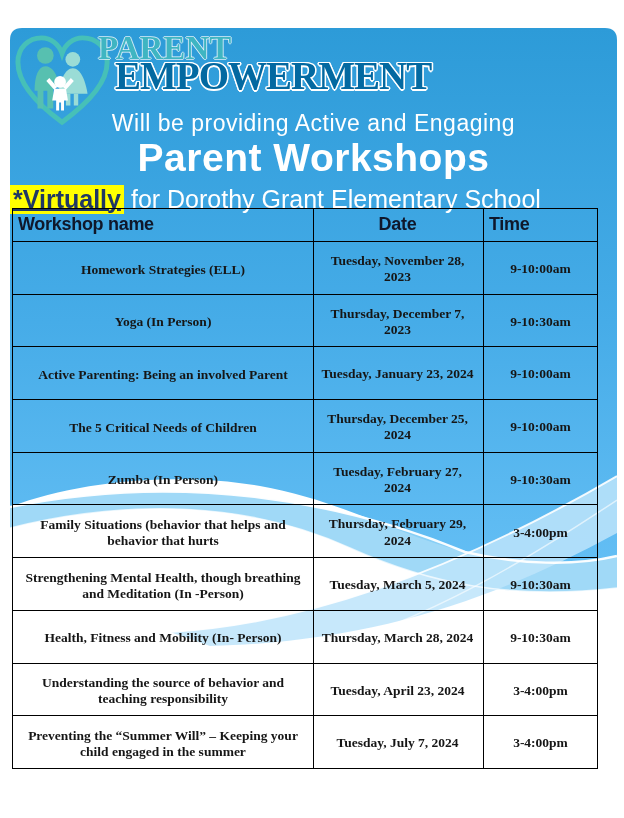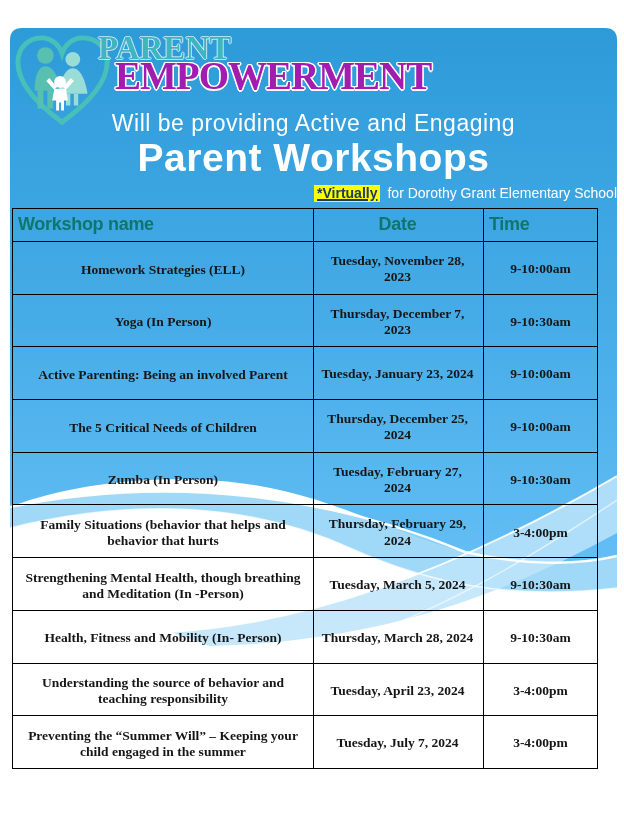--- a/index.html
+++ b/index.html
@@ -13,50 +13,50 @@
   .logo{position:absolute;left:0px;top:2px;width:108px;height:102px;}
   .brand1{
     position:absolute;left:88px;top:4px;
     font-family:"Liberation Serif",serif;font-weight:700;font-size:33px;line-height:1;
     color:#3fb5c2;
     text-shadow:-1px 0 rgba(255,255,255,.65),1px 0 rgba(255,255,255,.65),0 -1px rgba(255,255,255,.65),0 1px rgba(255,255,255,.65);
   }
   .brand2{
     position:absolute;left:105px;top:28px;
     font-family:"Liberation Serif",serif;font-weight:700;font-size:39px;line-height:1;letter-spacing:-1px;
-    color:#a21caf;
+    color:#0369a1;
     text-shadow:-1.5px 0 #fff,1.5px 0 #fff,0 -1.5px #fff,0 1.5px #fff,-1px -1px #fff,1px 1px #fff,-1px 1px #fff,1px -1px #fff;
   }
   .subtitle{
     position:absolute;top:82px;left:0;width:100%;text-align:center;
     color:#ffffff;font-size:23px;letter-spacing:.5px;
   }
   .title{
     position:absolute;top:108px;left:0;width:100%;text-align:center;
     color:#ffffff;font-size:39px;font-weight:700;letter-spacing:.5px;
   }
   .virtline{
-    position:absolute;top:157px;left:0;width:100%;text-align:right;
-    color:#ffffff;font-size:14px;
+    position:absolute;top:157px;left:0;width:100%;text-align:left;
+    color:#ffffff;font-size:25px;
   }
   .virt{
     background:#ffff00;color:#1f3864;font-weight:700;
     text-decoration:underline;text-decoration-thickness:2px;
     padding:0 3px 1px 3px;
   }
   .loc{margin-left:7px;}
   
   table.workshops{
     position:absolute;left:12px;top:208px;width:585px;
     border-collapse:collapse;table-layout:fixed;z-index:3;
   }
   .workshops th,.workshops td{border:1.7px solid #000;}
   .workshops thead th{
     height:30px;font-family:"Liberation Sans",sans-serif;font-weight:700;
-    font-size:18px;color:#0f766e;text-align:left;vertical-align:middle;
+    font-size:18px;color:#0f172a;text-align:left;vertical-align:middle;
     padding:0 2px 2px 5px;letter-spacing:-.3px;
   }
   .workshops thead th.h-date{text-align:center;padding-left:0;}
   .workshops tbody tr{height:52.7px;}
   .workshops td{
     font-family:"Liberation Serif",serif;font-weight:700;font-size:13.5px;
     color:#161616;text-align:center;vertical-align:middle;line-height:1.22;
     padding:7px 8px 3px 8px;
   }
   .workshops td.c-date{padding:6px 8px 3px 6px;}

